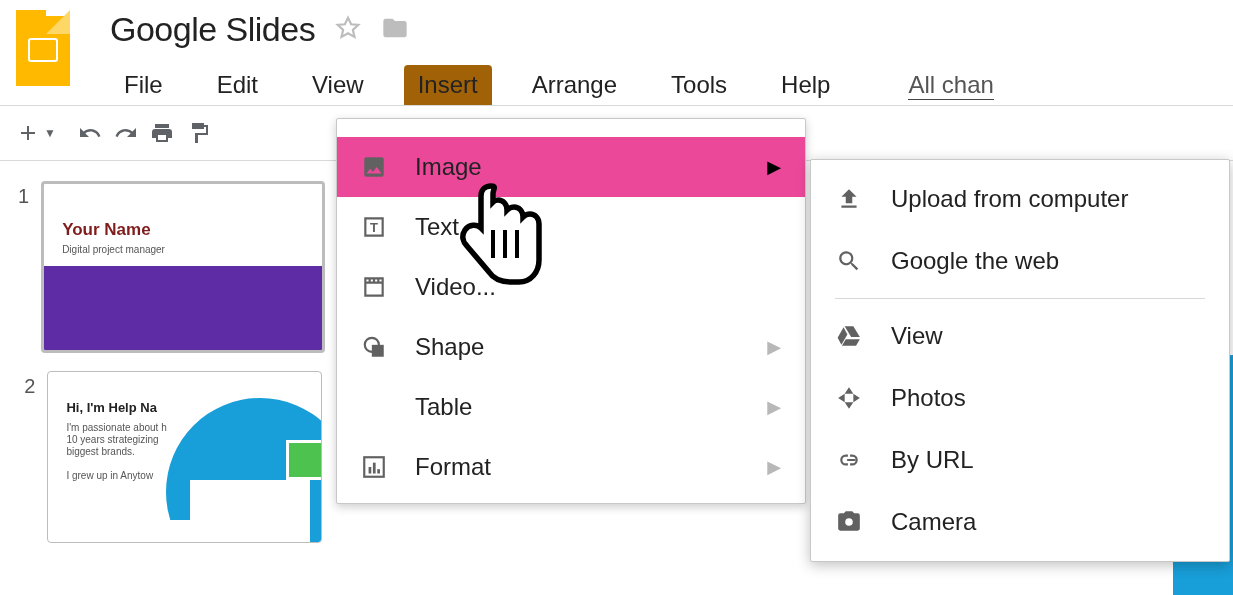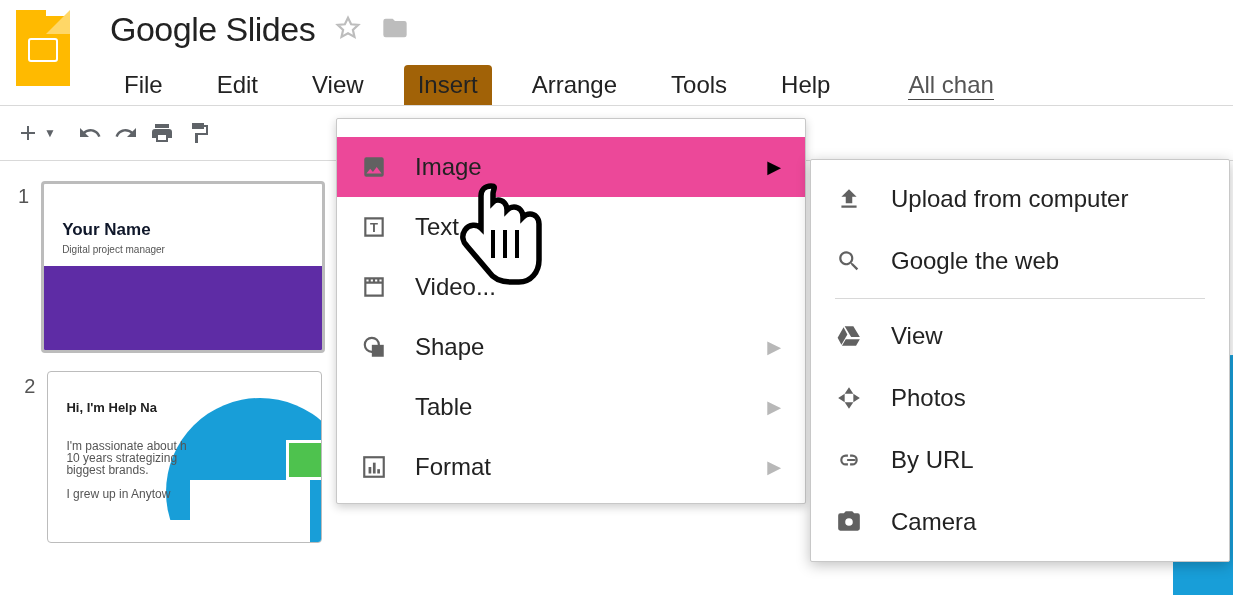--- a/index.html
+++ b/index.html
@@ -33,26 +33,26 @@
 
     
     .content { display:flex; height:calc(100% - 172px); }
 
     
     .thumb-panel { width:334px; padding:20px 12px 0 18px; overflow:hidden; }
     .thumb-row { display:flex; gap:12px; margin-bottom:18px; }
     .thumb-num { font-size:20px; color:#555; width:18px; text-align:right; padding-top:4px;}
     .thumb-box { width:284px; height:172px; border:2px solid #bcbcbc; border-radius:4px; background:#fff; position:relative; overflow:hidden; flex-shrink:0;}
     .thumb-box.selected { border:3px solid #bcbcbc; }
-    .thumb1-title { position:absolute; left:18px; top:36px; font-size:17px; font-weight:700; color:#0f172a;}
+    .thumb1-title { position:absolute; left:18px; top:36px; font-size:17px; font-weight:700; color:#7f1d1d;}
     .thumb1-sub { position:absolute; left:18px; top:60px; font-size:10px; color:#555;}
     .thumb1-bar { position:absolute; left:0; bottom:0; width:100%; height:84px; background:#5e2ca5;}
     .thumb2-box { width:284px; height:172px; border:1px solid #bcbcbc; border-radius:4px; background:#fff; position:relative; overflow:hidden;}
     .thumb2-title { position:absolute; left:18px; top:28px; font-size:13px; font-weight:700; color:#222;}
-    .thumb2-para { position:absolute; left:18px; top:68px; font-size:12px; color:#555; line-height:12px;}
+    .thumb2-para { position:absolute; left:18px; top:50px; font-size:10px; color:#555; line-height:12px;}
     .thumb2-circle { position:absolute; left:118px; top:26px; width:188px; height:188px; background:#189ed8; border-radius:50%;}
     .thumb2-grid { position:absolute; left:142px; top:80px; }
     .grid-sq { width:40px; height:40px; border:3px solid #fff; position:absolute; }
     .sq1 { left:96px; top:-12px; background:#4ec24e;}
     .sq2 { left:0; top:28px; background:#fff;}
     .sq3 { left:40px; top:28px; background:#fff;}
     .sq4 { left:80px; top:28px; background:#fff;}
     .sq5 { left:-40px; top:68px; background:#fff;}
     .sq6 { left:0; top:68px; background:#fff;}
     .sq7 { left:40px; top:68px; background:#fff;}

